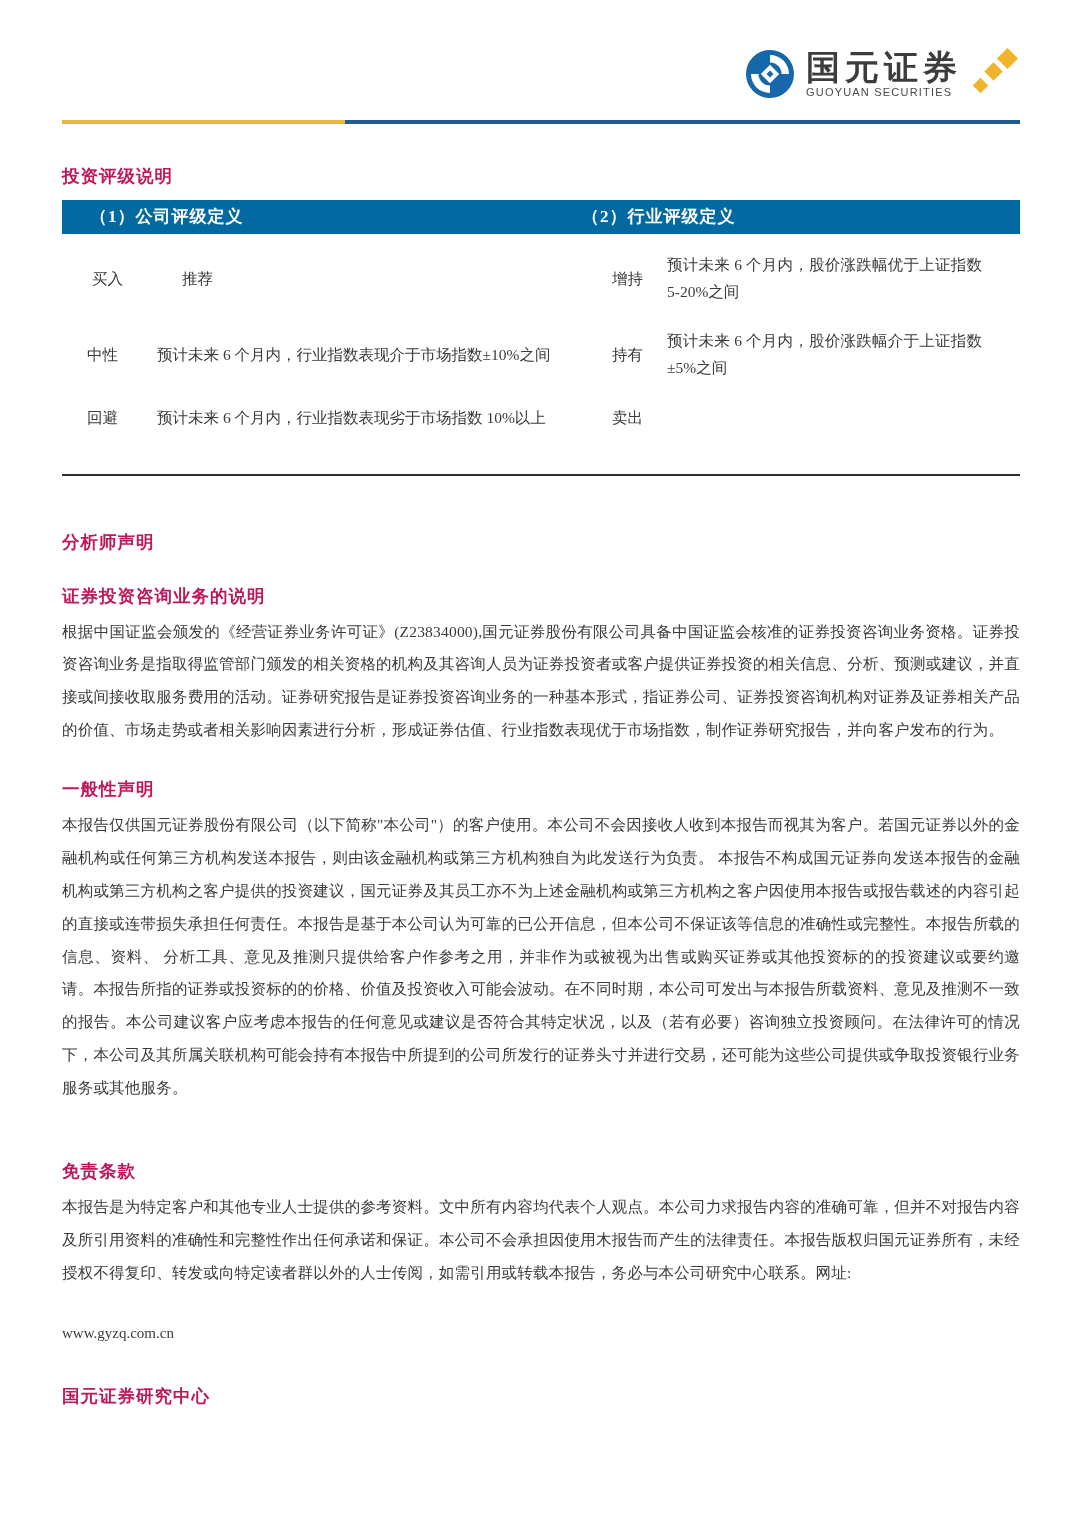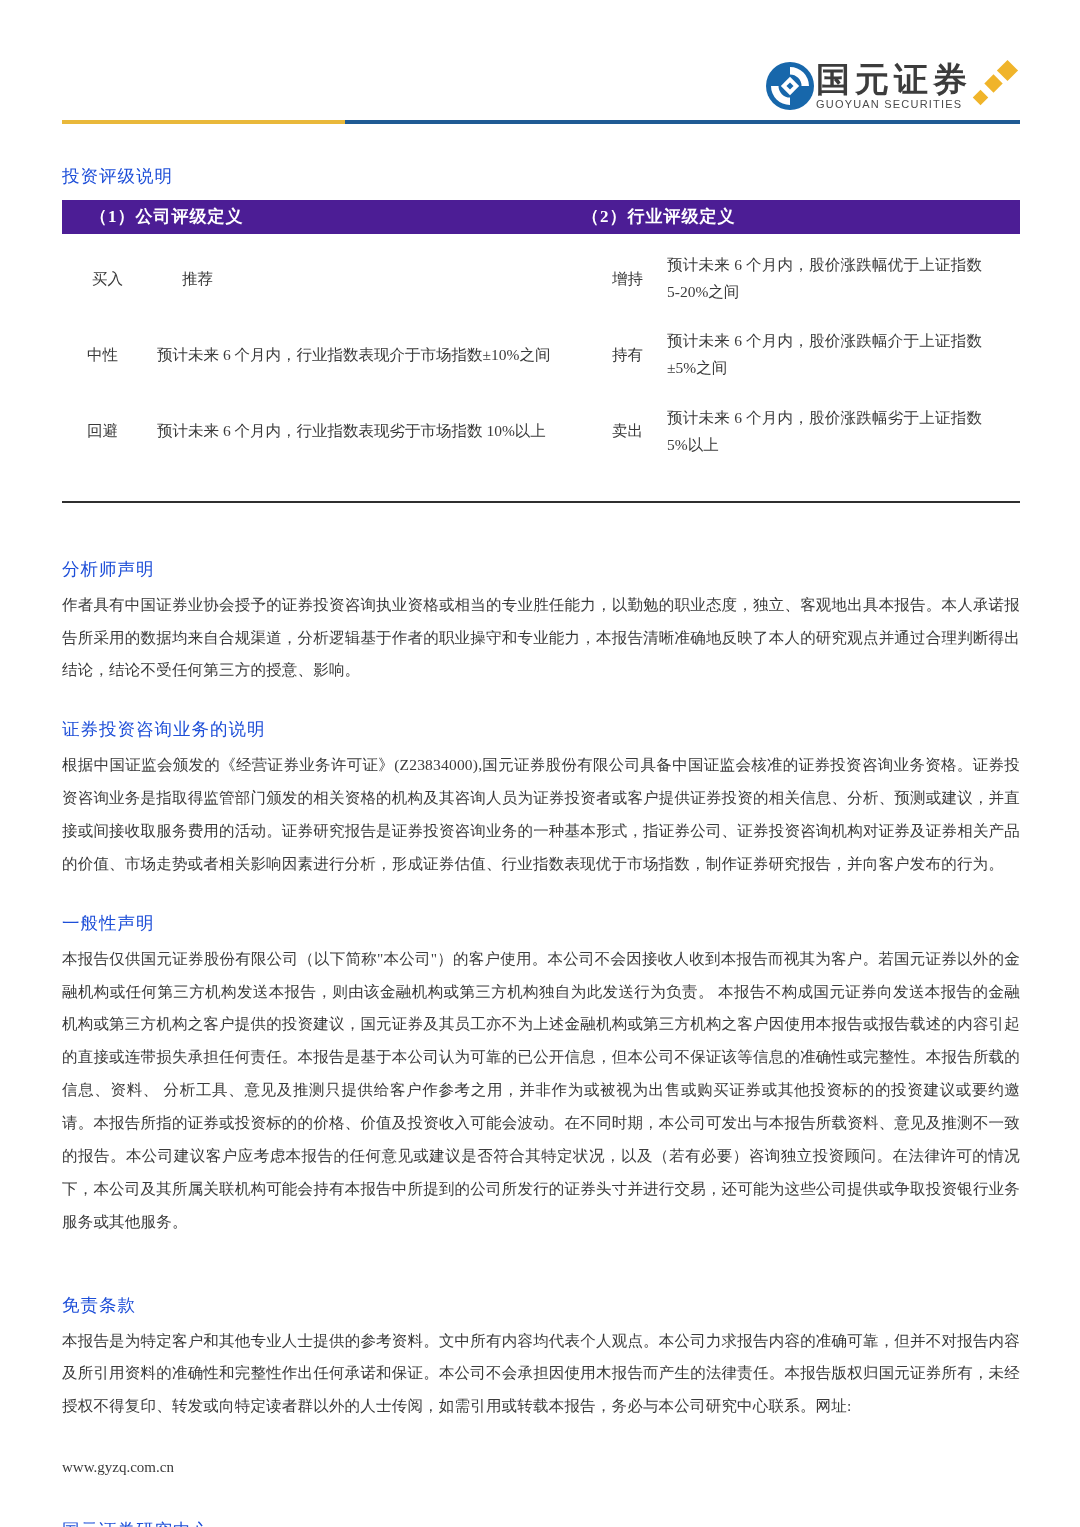--- a/index.html
+++ b/index.html
@@ -6,21 +6,21 @@
   html, body { background: #ffffff; }
   body {
     width: 1080px; min-height: 1527px; margin: 0 auto;
     font-family: "Liberation Serif", "DejaVu Serif", serif;
     color: #3a3a3a; position: relative;
   }
   .page { width: 1080px; min-height: 1527px; background: #fff; position: relative; }
 
   
   .header { position: relative; height: 122px; }
-  .logo { position: absolute; right: 62px; top: 60px; display: flex; align-items: center; gap: 0; }
+  .logo { position: absolute; right: 62px; top: 48px; display: flex; align-items: center; gap: 10px; }
   .logo-icon { width: 52px; height: 52px; display: block; }
   .logo-text { display: flex; flex-direction: column; line-height: 1; }
   .logo-cn {
     font-family: "Liberation Sans", "DejaVu Sans", sans-serif;
     font-size: 34px; font-weight: bold; color: #3c3c3c; letter-spacing: 5px; white-space: nowrap;
   }
   .logo-en {
     font-family: "Liberation Sans", "DejaVu Sans", sans-serif;
     font-size: 11px; color: #4a4a4a; letter-spacing: 1.2px; margin-top: 3px; white-space: nowrap;
   }
@@ -30,27 +30,27 @@
   .d2 { width: 13px; height: 13px; left: 13px; top: 15px; }
   .d3 { width: 15px; height: 15px; left: 26px; top: 1px;  }
   .header-rule {
     position: absolute; left: 62px; right: 60px; top: 120px; height: 4px;
     background: linear-gradient(to right, #e9b83a 0, #e9b83a 29.5%, #1f5b94 29.5%, #1f5b94 100%);
   }
 
   
   .content { padding: 0 60px 0 62px; }
   .section-title {
-    color: #1d4ed8; font-size: 17.5px; font-weight: normal; letter-spacing: 1px;
+    color: #be185d; font-size: 17.5px; font-weight: bold; letter-spacing: 1px;
   }
   .rating-title { margin-top: 42px; margin-bottom: 12px; }
 
   
   .rating-table { width: 100%; border-bottom: 2px solid #2f2f2f; }
-  .rating-head { display: flex; background: #4c1d95; color: #ffffff; font-weight: bold;
+  .rating-head { display: flex; background: #0369a1; color: #ffffff; font-weight: bold;
     font-size: 17px; padding: 5px 0 6px 0; letter-spacing: 1px; }
   .rating-head-cell1 { width: 520px; padding-left: 28px; }
   .rating-head-cell2 { flex: 1; }
   .rating-body { display: grid; grid-template-columns: 95px 425px 85px 1fr; padding: 6px 0 10px 0; }
   .rcell { font-size: 15.5px; padding: 11px 0; line-height: 1.75; }
   .rlabel { padding-left: 30px; align-self: center; }
   .rlabel-right { padding-left: 25px; align-self: center; }
   .rdef { padding-right: 38px; align-self: center; text-align: justify; }
   .rdef-right { padding-right: 16px; align-self: center; text-align: justify; }
 
@@ -114,28 +114,26 @@
         <div class="rcell rdef">预计未来 6 个月内，股价涨跌幅优于上证指数 5-20%之间</div>
         <div class="rcell rlabel-right">中性</div>
         <div class="rcell rdef-right">预计未来 6 个月内，行业指数表现介于市场指数±10%之间</div>
 
         <div class="rcell rlabel">持有</div>
         <div class="rcell rdef">预计未来 6 个月内，股价涨跌幅介于上证指数±5%之间</div>
         <div class="rcell rlabel-right">回避</div>
         <div class="rcell rdef-right">预计未来 6 个月内，行业指数表现劣于市场指数 10%以上</div>
 
         <div class="rcell rlabel">卖出</div>
-        <div class="rcell rdef">预计未来 6 个月内，股价涨跌幅劣于上证指数 5%以上</div>
         <div class="rcell"></div>
         <div class="rcell"></div>
       </div>
     </div>
 
     <div class="section-title stmt-title gap-lg">分析师声明</div>
-    <div class="stmt-body">作者具有中国证券业协会授予的证券投资咨询执业资格或相当的专业胜任能力，以勤勉的职业态度，独立、客观地出具本报告。本人承诺报告所采用的数据均来自合规渠道，分析逻辑基于作者的职业操守和专业能力，本报告清晰准确地反映了本人的研究观点并通过合理判断得出结论，结论不受任何第三方的授意、影响。</div>
 
     <div class="section-title stmt-title">证券投资咨询业务的说明</div>
     <div class="stmt-body">根据中国证监会颁发的《经营证券业务许可证》(Z23834000),国元证券股份有限公司具备中国证监会核准的证券投资咨询业务资格。证券投资咨询业务是指取得监管部门颁发的相关资格的机构及其咨询人员为证券投资者或客户提供证券投资的相关信息、分析、预测或建议，并直接或间接收取服务费用的活动。证券研究报告是证券投资咨询业务的一种基本形式，指证券公司、证券投资咨询机构对证券及证券相关产品的价值、市场走势或者相关影响因素进行分析，形成证券估值、行业指数表现优于市场指数，制作证券研究报告，并向客户发布的行为。</div>
 
     <div class="section-title stmt-title">一般性声明</div>
     <div class="stmt-body">本报告仅供国元证券股份有限公司（以下简称"本公司"）的客户使用。本公司不会因接收人收到本报告而视其为客户。若国元证券以外的金融机构或任何第三方机构发送本报告，则由该金融机构或第三方机构独自为此发送行为负责。 本报告不构成国元证券向发送本报告的金融机构或第三方机构之客户提供的投资建议，国元证券及其员工亦不为上述金融机构或第三方机构之客户因使用本报告或报告载述的内容引起的直接或连带损失承担任何责任。本报告是基于本公司认为可靠的已公开信息，但本公司不保证该等信息的准确性或完整性。本报告所载的信息、资料、 分析工具、意见及推测只提供给客户作参考之用，并非作为或被视为出售或购买证券或其他投资标的的投资建议或要约邀请。本报告所指的证券或投资标的的价格、价值及投资收入可能会波动。在不同时期，本公司可发出与本报告所载资料、意见及推测不一致的报告。本公司建议客户应考虑本报告的任何意见或建议是否符合其特定状况，以及（若有必要）咨询独立投资顾问。在法律许可的情况下，本公司及其所属关联机构可能会持有本报告中所提到的公司所发行的证券头寸并进行交易，还可能为这些公司提供或争取投资银行业务服务或其他服务。</div>
 
     <div class="section-title stmt-title gap-lg">免责条款</div>
     <div class="stmt-body">本报告是为特定客户和其他专业人士提供的参考资料。文中所有内容均代表个人观点。本公司力求报告内容的准确可靠，但并不对报告内容及所引用资料的准确性和完整性作出任何承诺和保证。本公司不会承担因使用木报告而产生的法律责任。本报告版权归国元证券所有，未经授权不得复印、转发或向特定读者群以外的人士传阅，如需引用或转载本报告，务必与本公司研究中心联系。网址:</div>
     <div class="stmt-url">www.gyzq.com.cn</div>

